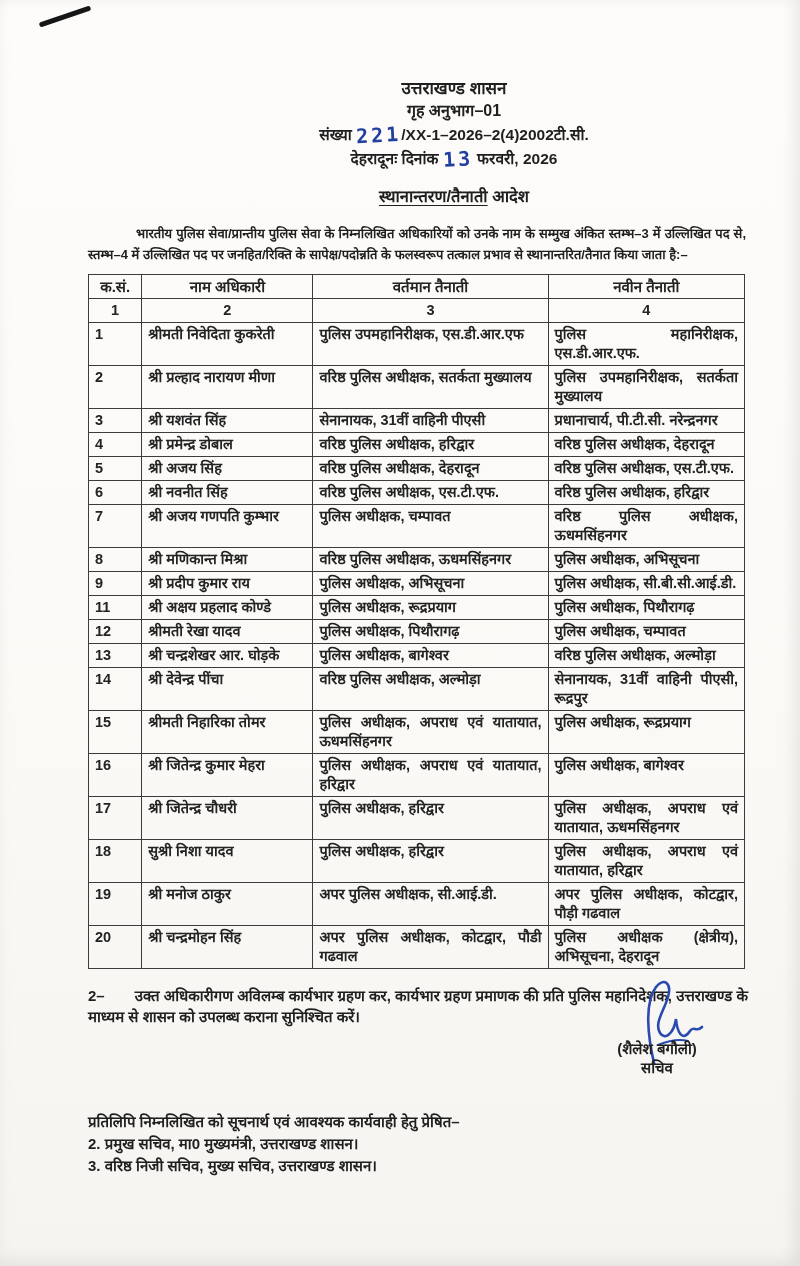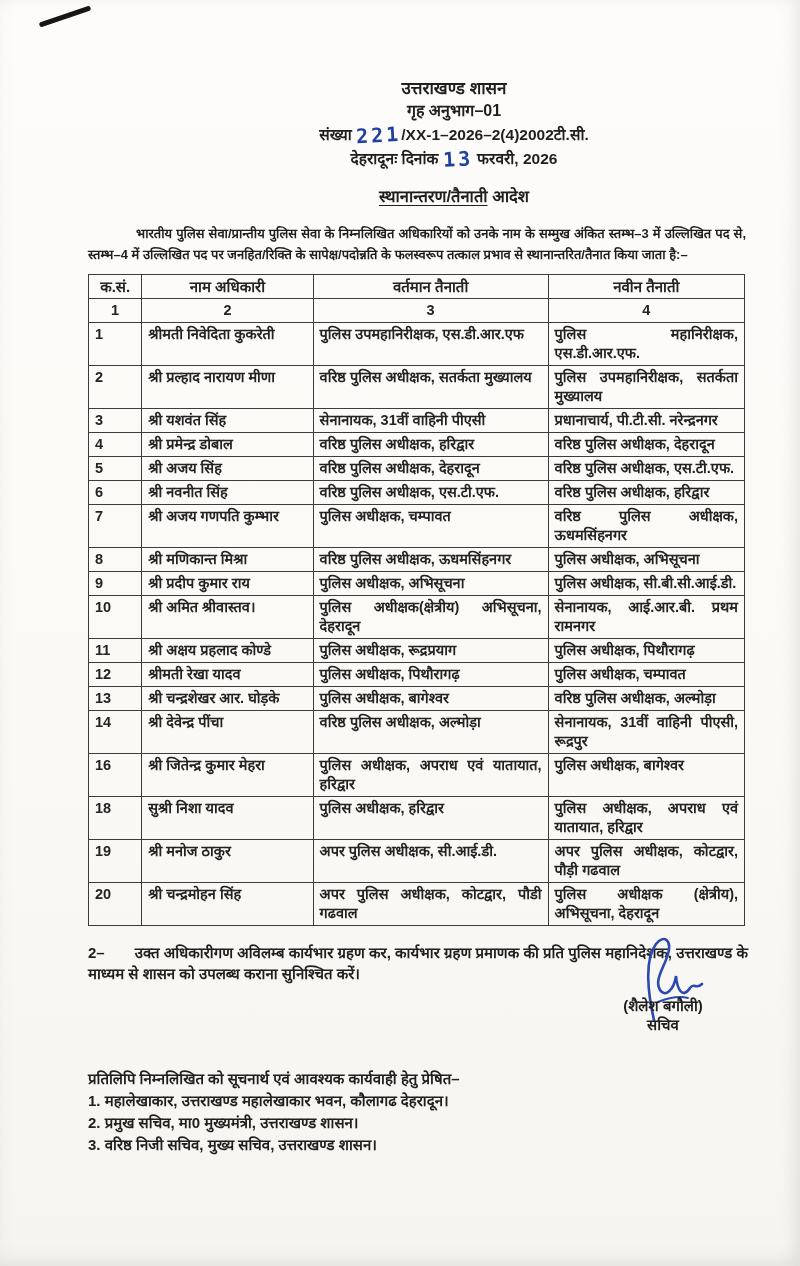--- a/index.html
+++ b/index.html
@@ -49,21 +49,21 @@
   th.h{text-align:center;font-size:15px;padding:2px 2px;}
   td.num{text-align:center;}
   td.sn{padding-left:9px;width:41px;}
   td.name{padding-left:16px;width:166px;}
   td.cur{width:232px;text-align:justify;-moz-text-align-last:left;text-align-last:left;}
   td.new{width:190px;text-align:justify;-moz-text-align-last:left;text-align-last:left;}
   .para2{margin:16px 0 0 0;width:660px;font-size:15px;line-height:21px;text-align:justify;}
   .para2 .lbl{margin-right:30px;}
   .sig-block{position:relative;width:660px;height:64px;margin-top:6px;}
   .sig-scribble{position:absolute;right:28px;top:-58px;}
-  .sig-text{position:absolute;right:0;top:6px;width:170px;text-align:center;font-size:15px;line-height:19px;}
+  .sig-text{position:absolute;right:6px;top:6px;width:170px;text-align:center;font-size:15px;line-height:19px;}
   .footer{margin-top:14px;font-size:15px;line-height:22px;}
   .footer .item{display:block;}
   [data-interactable]{cursor:default;}
 </style>
 </head>
 <body>
 
 <div class="page doc" data-interactable="false">
 
   <div class="pen-mark" data-interactable="false"></div>
@@ -141,26 +141,20 @@
           <td class="cur" data-interactable="false">वरिष्ठ पुलिस अधीक्षक, ऊधमसिंहनगर</td>
           <td class="new" data-interactable="false">पुलिस अधीक्षक, अभिसूचना</td>
         </tr>
       <tr data-interactable="false">
           <td class="sn" data-interactable="false">9</td>
           <td class="name" data-interactable="false">श्री प्रदीप कुमार राय</td>
           <td class="cur" data-interactable="false">पुलिस अधीक्षक, अभिसूचना</td>
           <td class="new" data-interactable="false">पुलिस अधीक्षक, सी.बी.सी.आई.डी.</td>
         </tr>
       <tr data-interactable="false">
-          <td class="sn" data-interactable="false">10</td>
-          <td class="name" data-interactable="false">श्री अमित श्रीवास्तव।</td>
-          <td class="cur" data-interactable="false">पुलिस अधीक्षक(क्षेत्रीय) अभिसूचना, देहरादून</td>
-          <td class="new" data-interactable="false">सेनानायक, आई.आर.बी. प्रथम रामनगर</td>
-        </tr>
-      <tr data-interactable="false">
           <td class="sn" data-interactable="false">11</td>
           <td class="name" data-interactable="false">श्री अक्षय प्रहलाद कोण्डे</td>
           <td class="cur" data-interactable="false">पुलिस अधीक्षक, रूद्रप्रयाग</td>
           <td class="new" data-interactable="false">पुलिस अधीक्षक, पिथौरागढ़</td>
         </tr>
       <tr data-interactable="false">
           <td class="sn" data-interactable="false">12</td>
           <td class="name" data-interactable="false">श्रीमती रेखा यादव</td>
           <td class="cur" data-interactable="false">पुलिस अधीक्षक, पिथौरागढ़</td>
           <td class="new" data-interactable="false">पुलिस अधीक्षक, चम्पावत</td>
@@ -171,24 +165,36 @@
           <td class="cur" data-interactable="false">पुलिस अधीक्षक, बागेश्वर</td>
           <td class="new" data-interactable="false">वरिष्ठ पुलिस अधीक्षक, अल्मोड़ा</td>
         </tr>
       <tr data-interactable="false">
           <td class="sn" data-interactable="false">14</td>
           <td class="name" data-interactable="false">श्री देवेन्द्र पींचा</td>
           <td class="cur" data-interactable="false">वरिष्ठ पुलिस अधीक्षक, अल्मोड़ा</td>
           <td class="new" data-interactable="false">सेनानायक, 31वीं वाहिनी पीएसी, रूद्रपुर</td>
         </tr>
       <tr data-interactable="false">
+          <td class="sn" data-interactable="false">15</td>
+          <td class="name" data-interactable="false">श्रीमती निहारिका तोमर</td>
+          <td class="cur" data-interactable="false">पुलिस अधीक्षक, अपराध एवं यातायात, ऊधमसिंहनगर</td>
+          <td class="new" data-interactable="false">पुलिस अधीक्षक, रूद्रप्रयाग</td>
+        </tr>
+      <tr data-interactable="false">
           <td class="sn" data-interactable="false">16</td>
           <td class="name" data-interactable="false">श्री जितेन्द्र कुमार मेहरा</td>
           <td class="cur" data-interactable="false">पुलिस अधीक्षक, अपराध एवं यातायात, हरिद्वार</td>
           <td class="new" data-interactable="false">पुलिस अधीक्षक, बागेश्वर</td>
+        </tr>
+      <tr data-interactable="false">
+          <td class="sn" data-interactable="false">17</td>
+          <td class="name" data-interactable="false">श्री जितेन्द्र चौधरी</td>
+          <td class="cur" data-interactable="false">पुलिस अधीक्षक, हरिद्वार</td>
+          <td class="new" data-interactable="false">पुलिस अधीक्षक, अपराध एवं यातायात, ऊधमसिंहनगर</td>
         </tr>
       <tr data-interactable="false">
           <td class="sn" data-interactable="false">18</td>
           <td class="name" data-interactable="false">सुश्री निशा यादव</td>
           <td class="cur" data-interactable="false">पुलिस अधीक्षक, हरिद्वार</td>
           <td class="new" data-interactable="false">पुलिस अधीक्षक, अपराध एवं यातायात, हरिद्वार</td>
         </tr>
       <tr data-interactable="false">
           <td class="sn" data-interactable="false">19</td>
           <td class="name" data-interactable="false">श्री मनोज ठाकुर</td>
@@ -212,19 +218,18 @@
       <path d="M34,70 C44,66 56,64 64,66" fill="none" stroke="#2b4ab0" stroke-width="2" stroke-linecap="round"></path>
     </svg>
     <div class="sig-text">
       <div data-interactable="false">(शैलेश बगौली)</div>
       <div data-interactable="false">सचिव</div>
     </div>
   </div>
 
   <div class="footer" data-interactable="false">
     <div data-interactable="false">प्रतिलिपि निम्नलिखित को सूचनार्थ एवं आवश्यक कार्यवाही हेतु प्रेषित–</div>
-    <span class="item" data-interactable="false">1. महालेखाकार, उत्तराखण्ड महालेखाकार भवन, कौलागढ देहरादून।</span>
     <span class="item" data-interactable="false">2. प्रमुख सचिव, मा0 मुख्यमंत्री, उत्तराखण्ड शासन।</span>
     <span class="item" data-interactable="false">3. वरिष्ठ निजी सचिव, मुख्य सचिव, उत्तराखण्ड शासन।</span>
 
   </div>
 
 </div>
 
 </body></html>

